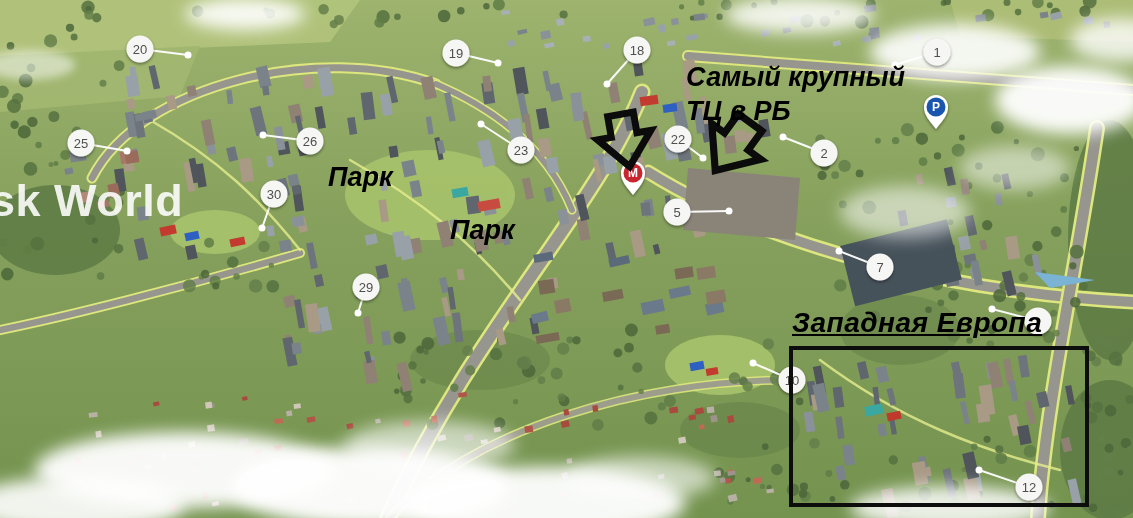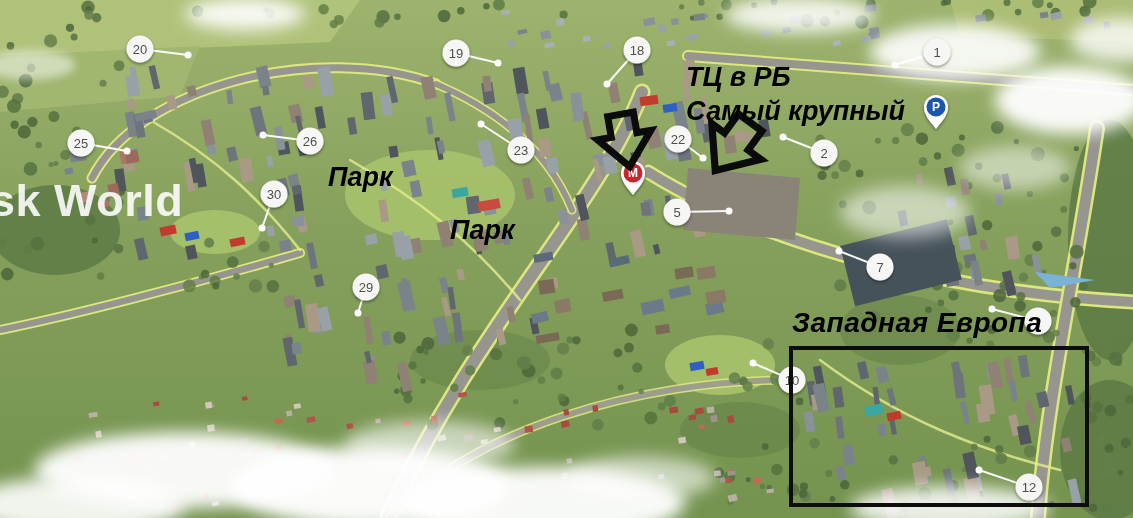--- a/index.html
+++ b/index.html
@@ -10,21 +10,21 @@
   .hlbox{position:absolute;z-index:15;box-sizing:border-box;border:4px solid #0d0d0d;
          left:789px;top:346px;width:300px;height:161px;pointer-events:none;}
   .txt{position:absolute;z-index:20;color:#000;font-weight:700;font-style:italic;
        white-space:nowrap;pointer-events:none;line-height:1.1;}
   .watermark{left:-10px;top:176px;font-style:normal;font-size:45px;
              color:rgba(255,255,255,.88);letter-spacing:.5px;z-index:20;}
   .metro-label{left:575px;top:82px;font-size:29px;letter-spacing:1px;}
   .mall-label{left:686px;top:60px;font-size:27px;line-height:34px;}
   .park1{left:328px;top:163px;font-size:27px;}
   .park2{left:450px;top:216px;font-size:27px;}
-  .weur{left:792px;top:308px;font-size:28px;letter-spacing:.5px;}
+  .weur{left:792px;top:308px;font-size:28px;letter-spacing:.5px;text-decoration:underline;}
   .marker-circle{cursor:pointer;}
 </style>
 </head>
 <body>
 
 <div class="stage">
 
   <svg class="bg" width="1133" height="518" viewBox="0 0 1133 518">
     <defs>
       <linearGradient id="gbase" x1="0" y1="0" x2="0" y2="1">
@@ -831,19 +831,19 @@
     </g>
     <g>
       <path d="M -13,-26 L 13,-26 L 13,-5 L 27,-5 L 0,27 L -27,-5 L -13,-5 Z" transform="translate(733,146) rotate(36) scale(1.12)" fill="none" stroke="#0b0b0b" stroke-width="6.4"></path>
     </g>
   </svg>
 
   <div class="hlbox"></div>
 
   <div class="txt watermark">sk World</div>
   <div class="txt mall-label">
+    <div>Самый крупный</div>
     <div>ТЦ в РБ</div>
-    <div>Самый крупный</div>
   </div>
   <div class="txt park1">Парк</div>
   <div class="txt park2">Парк</div>
   <div class="txt weur">Западная Европа</div>
 </div>
 
 </body></html>

